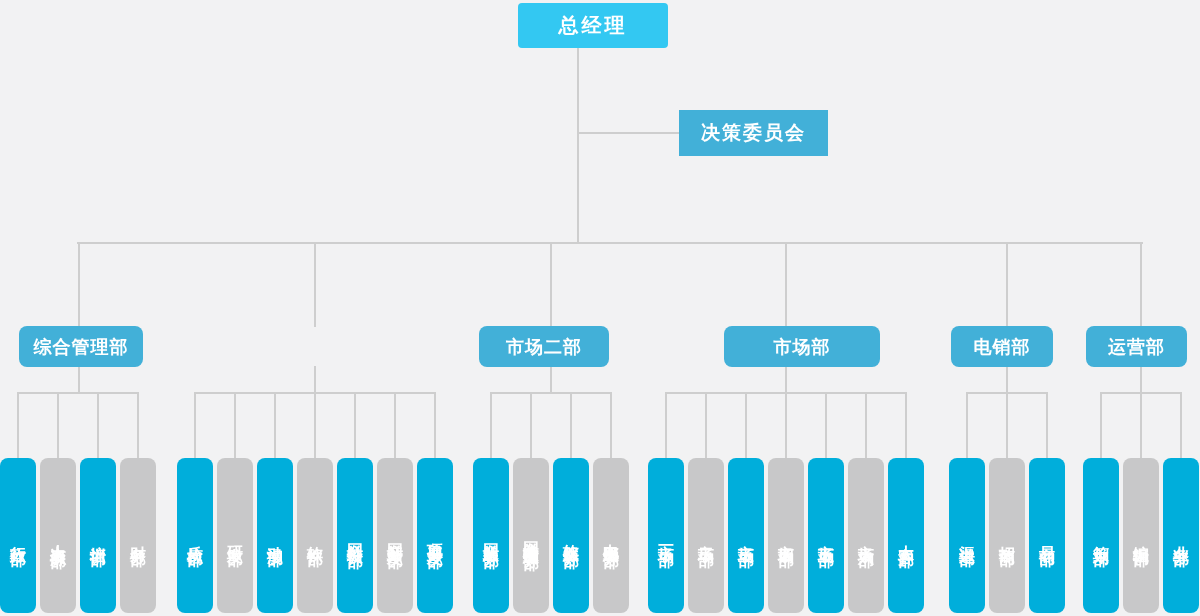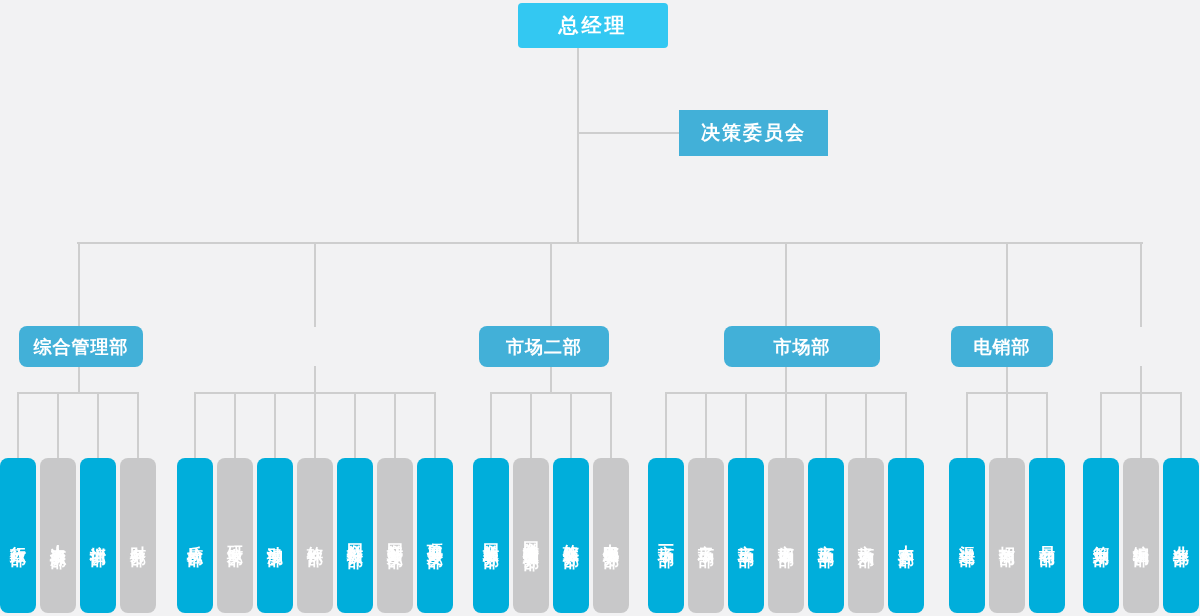--- a/index.html
+++ b/index.html
@@ -184,20 +184,23 @@
       <div class="bar cyan">
         <span class="bar-label">渠道部</span>
       </div>
       <div class="bar gray">
         <span class="bar-label">招商部</span>
       </div>
       <div class="bar cyan">
         <span class="bar-label">易商部</span>
       </div>
     </div>
+    <div class="node dept-node dept-5">
+      <span>运营部</span>
+    </div>
     <div class="group group-5">
       <div class="bar cyan">
         <span class="bar-label">策划部</span>
       </div>
       <div class="bar gray">
         <span class="bar-label">编辑部</span>
       </div>
       <div class="bar cyan">
         <span class="bar-label">业务部</span>
       </div>

